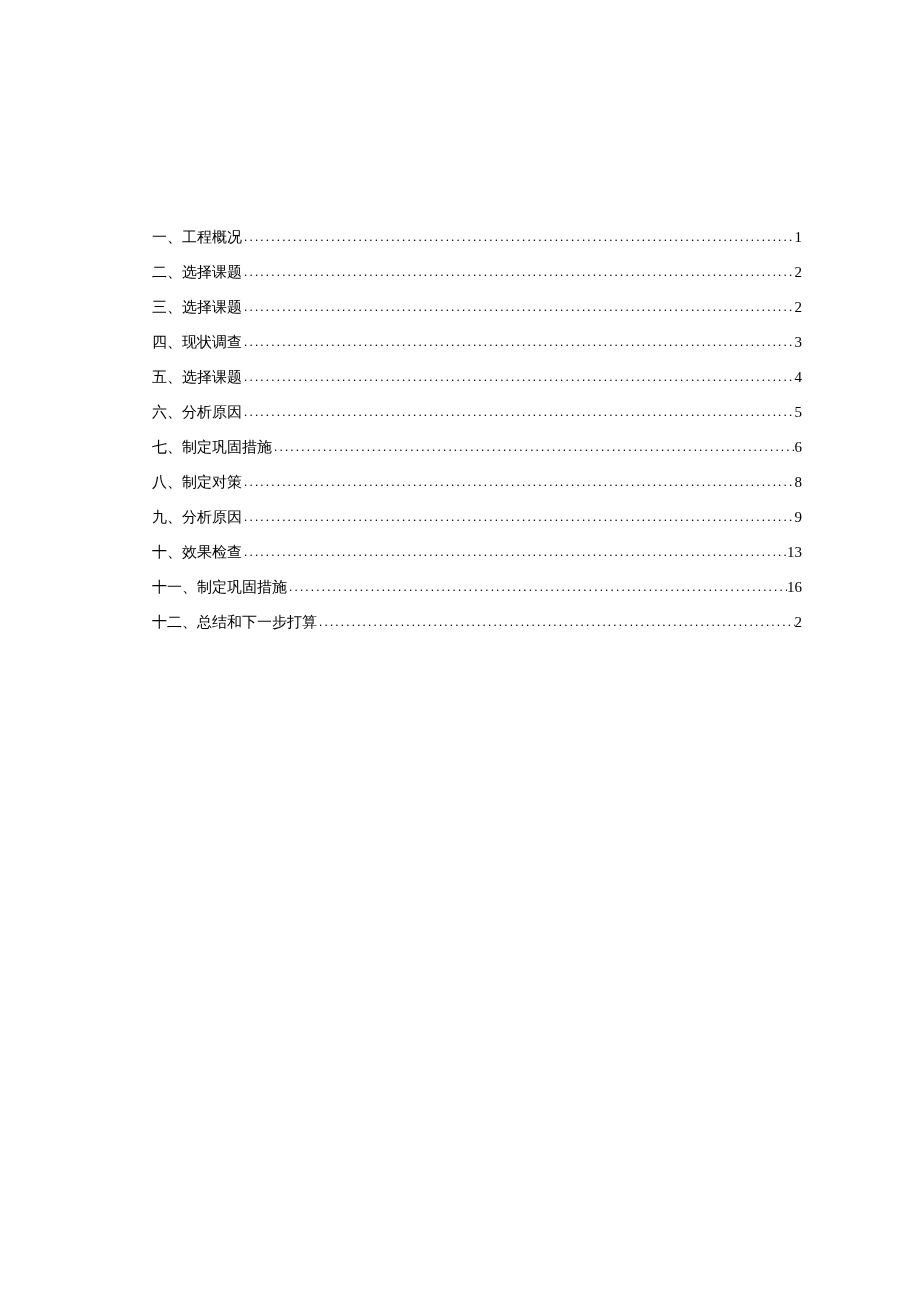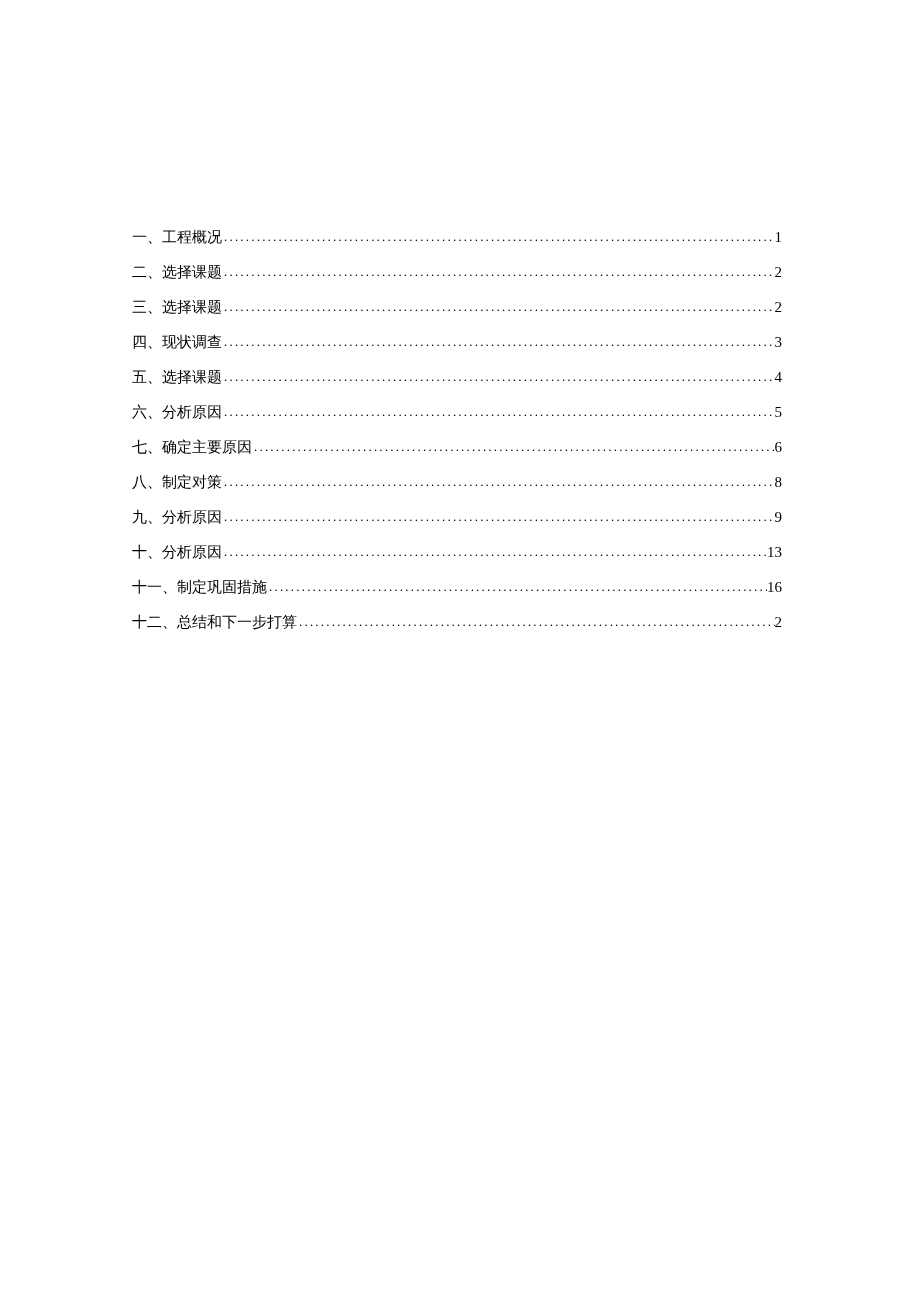--- a/index.html
+++ b/index.html
@@ -9,21 +9,21 @@
     }
     body {
       width: 920px;
       height: 1301px;
       background: #ffffff;
       font-family: "SimSun", "宋体", serif;
       position: relative;
     }
     .page-content {
       position: absolute;
-      left: 132px;
+      left: 152px;
       top: 228px;
       width: 650px;
     }
     .toc-entry {
       display: flex;
       align-items: baseline;
       font-size: 15px;
       color: #000000;
       margin-bottom: 17px;
       line-height: 1.2;
@@ -76,36 +76,36 @@
     <span class="toc-label">五、选择课题</span>
     <span class="toc-dots">............................................................................................................................................................................................................................................................................................................</span>
     <span class="toc-page">4</span>
   </div>
   <div class="toc-entry">
     <span class="toc-label">六、分析原因</span>
     <span class="toc-dots">............................................................................................................................................................................................................................................................................................................</span>
     <span class="toc-page">5</span>
   </div>
   <div class="toc-entry">
-    <span class="toc-label">七、确定主要原因</span>
+    <span class="toc-label">七、制定巩固措施</span>
     <span class="toc-dots">............................................................................................................................................................................................................................................................................................................</span>
     <span class="toc-page">6</span>
   </div>
   <div class="toc-entry">
     <span class="toc-label">八、制定对策</span>
     <span class="toc-dots">............................................................................................................................................................................................................................................................................................................</span>
     <span class="toc-page">8</span>
   </div>
   <div class="toc-entry">
     <span class="toc-label">九、分析原因</span>
     <span class="toc-dots">............................................................................................................................................................................................................................................................................................................</span>
     <span class="toc-page">9</span>
   </div>
   <div class="toc-entry">
-    <span class="toc-label">十、分析原因</span>
+    <span class="toc-label">十、效果检查</span>
     <span class="toc-dots">............................................................................................................................................................................................................................................................................................................</span>
     <span class="toc-page">13</span>
   </div>
   <div class="toc-entry">
     <span class="toc-label">十一、制定巩固措施</span>
     <span class="toc-dots">............................................................................................................................................................................................................................................................................................................</span>
     <span class="toc-page">16</span>
   </div>
   <div class="toc-entry">
     <span class="toc-label">十二、总结和下一步打算</span>

